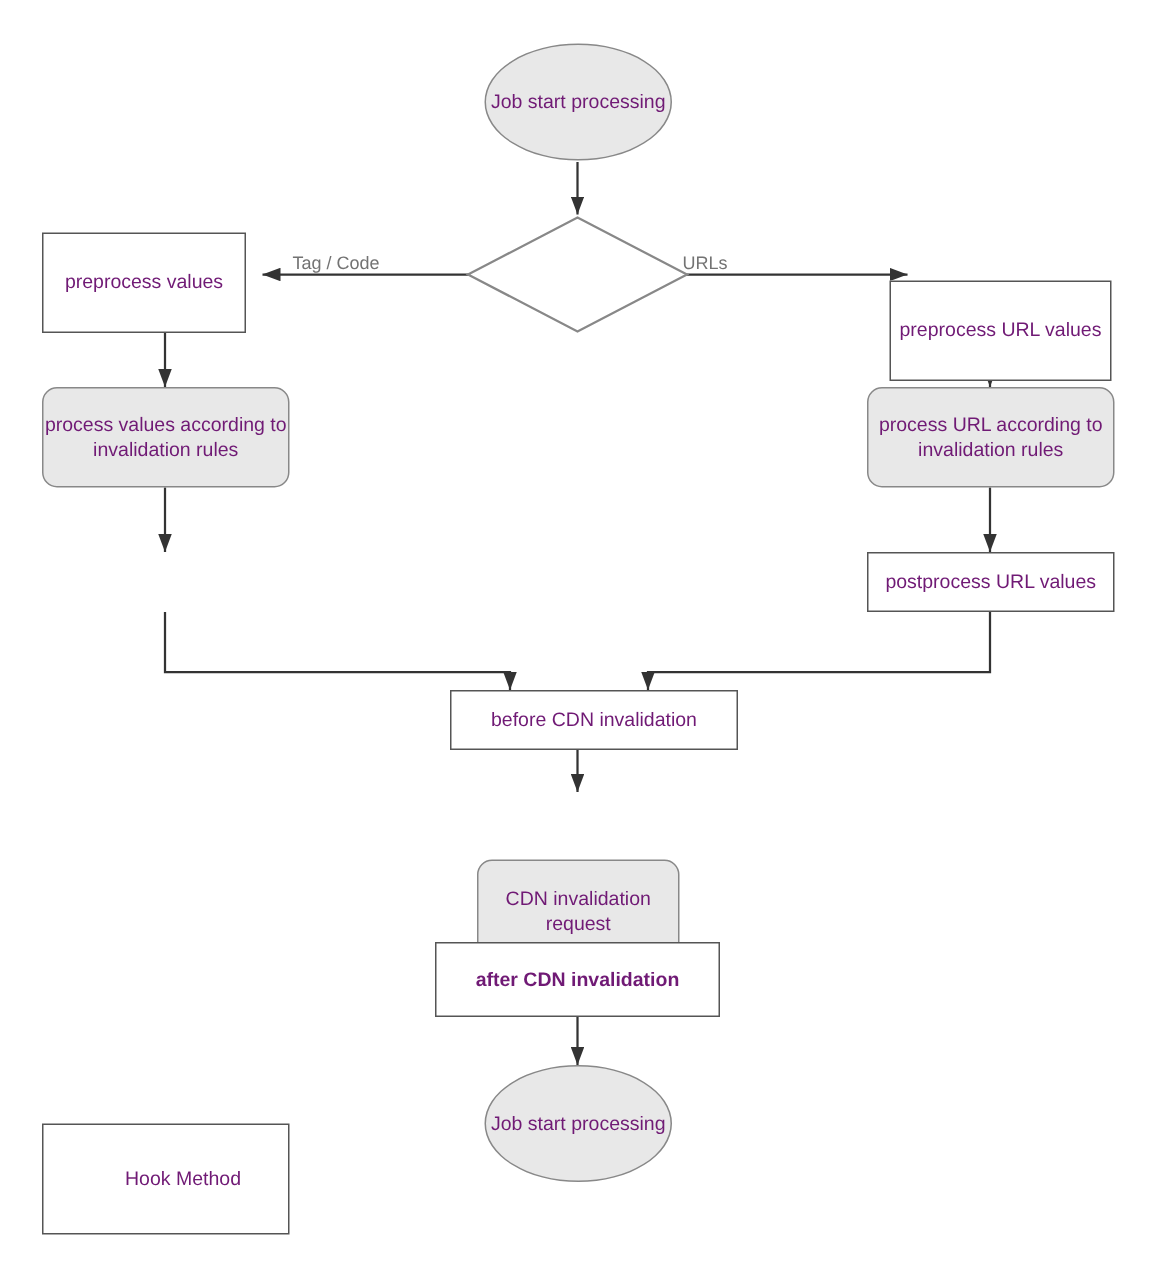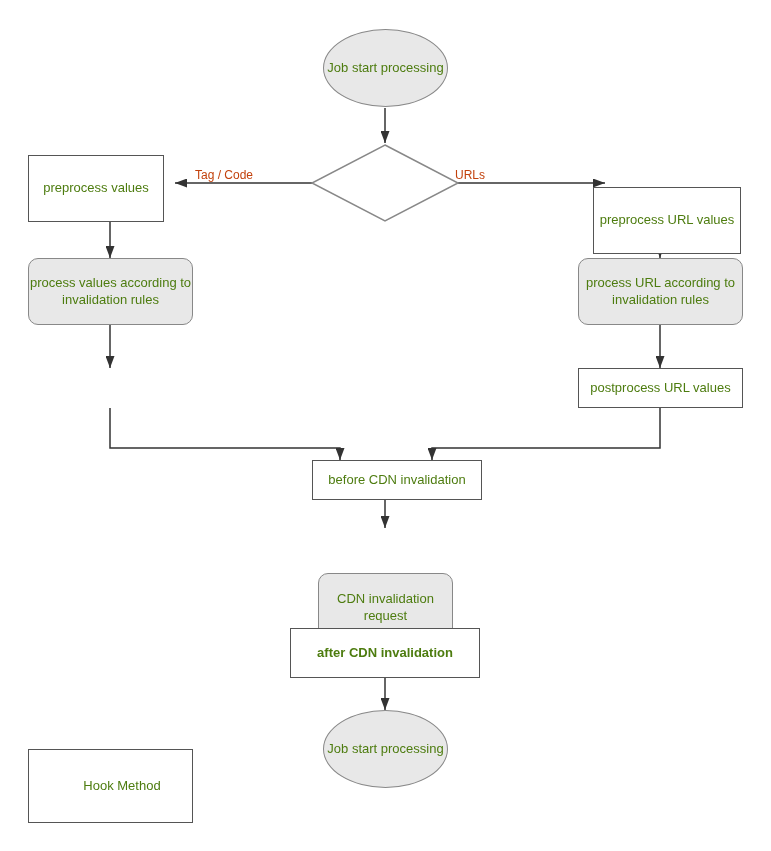--- a/index.html
+++ b/index.html
@@ -17,21 +17,21 @@
       height: 851px;
     }
     
     .node {
       position: absolute;
       display: flex;
       align-items: center;
       justify-content: center;
       text-align: center;
       font-size: 13px;
-      color: #4d7c0f;
+      color: #701a75;
       line-height: 1.3;
     }
     .rect {
       border: 1.5px solid #555;
       background: #fff;
     }
     .rounded-rect {
       border: 1.5px solid #888;
       background: #e8e8e8;
       border-radius: 10px;
@@ -58,21 +58,21 @@
       position: absolute;
       top: 0;
       left: 0;
       width: 771px;
       height: 851px;
       pointer-events: none;
     }
     .arrow-label {
       position: absolute;
       font-size: 12px;
-      color: #c2410c;
+      color: #737373;
     }
   </style>
 </head>
 <body>
 
 <div class="diagram">
 
   <svg class="arrows">
     <defs>
       <marker id="arrowhead" markerWidth="8" markerHeight="6" refX="8" refY="3" orient="auto">
@@ -131,21 +131,21 @@
 invalidation rules</div>
 
   <div class="node rounded-rect" style="left:578px; top:258px; width:165px; height:67px;">process URL
 according to
 invalidation rules</div>
 
 
   <div class="node rect" style="left:578px; top:368px; width:165px; height:40px;">postprocess URL
 values</div>
 
-  <div class="node rect" style="left:300px; top:460px; width:170px; height:40px;margin-left:12px;">before CDN
+  <div class="node rect" style="left:300px; top:460px; width:192px; height:40px;">before CDN
 invalidation</div>
 
   <div class="node rounded-rect" style="left:318px; top:528px; width:135px; height:70px;margin-top:45px;">CDN
 invalidation
 request</div>
 
   <div class="node rect" style="left:290px; top:628px; width:190px; height:50px; font-weight:bold;">after CDN
 invalidation</div>
 
   <div class="node ellipse" style="left:323px; top:710px; width:125px; height:78px;">Job start

